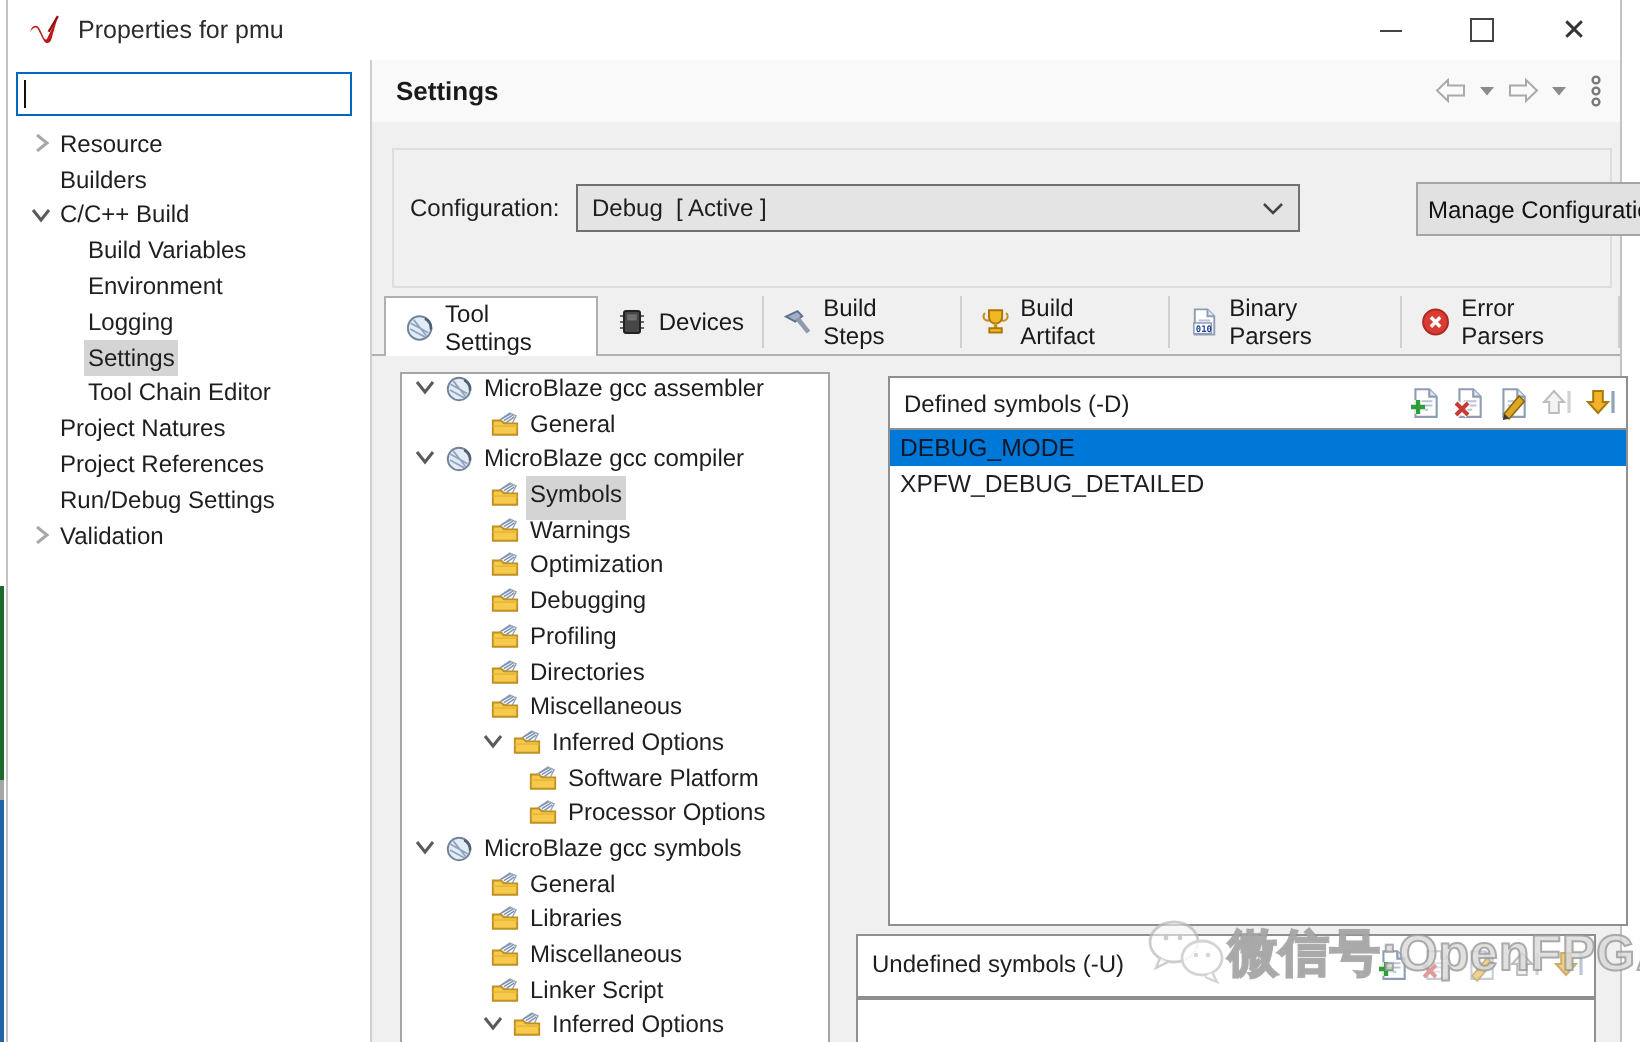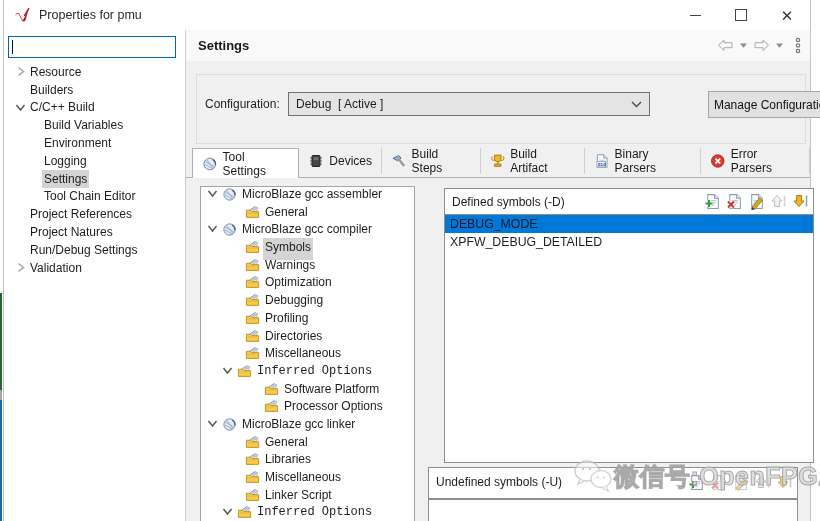--- a/index.html
+++ b/index.html
@@ -47,21 +47,21 @@
   .tab.active{height:29px;background:#fff;border:1px solid #b0b0b0;border-bottom:none;position:relative;z-index:3;}
   .tabcontent{position:absolute;left:0;top:116px;right:0;bottom:0;border-top:1px solid #b0b0b0;background:#f0f0f0;}
   
   .ttree{position:absolute;left:14px;top:8px;width:213px;bottom:0;background:#fff;border:1px solid #a5a5a5;border-bottom:none;overflow:hidden;}
   .trow{height:17.7px;display:flex;}
   .trow .car{width:13px;height:13px;flex:0 0 13px;display:flex;align-items:center;justify-content:center;}
   .trow .ic{width:15px;height:15px;flex:0 0 15px;margin-left:3px;}
   .trow .lbl{margin-left:5px;white-space:nowrap;}
   .trow.l0 .car{margin-left:5px;}
   .trow.l1{padding-left:41px;}
-  .trow.l1c{padding-left:20px;font-family:Liberation Mono, monospace;}
+  .trow.l1c{padding-left:39px;}
   .trow.l2{padding-left:60px;}
   
   .panel{position:absolute;background:#fff;border:1px solid #8f8f8f;}
   .panel .phead{height:25px;display:flex;align-items:center;border-bottom:1px solid #8f8f8f;background:#fff;}
   .panel .phead .ptitle{margin-left:7px;}
   .ptools{margin-left:auto;margin-right:4px;display:flex;align-items:center;gap:5px;}
   .tbi{width:17px;height:17px;}
   .dsrow{height:18.4px;line-height:18.4px;padding-left:5px;font-size:12.3px;white-space:nowrap;}
   .dsrow.sel{background:#0078d7;color:#0f172a;}
   
@@ -160,25 +160,25 @@
         <span class="lbl">Logging</span>
       </div>
       <div class="srow lvl1">
         <span class="lbl sel-gray">Settings</span>
       </div>
       <div class="srow lvl1">
         <span class="lbl">Tool Chain Editor</span>
       </div>
       <div class="srow">
         <span class="car"></span>
+        <span class="lbl">Project Natures</span>
+      </div>
+      <div class="srow">
+        <span class="car"></span>
         <span class="lbl">Project References</span>
-      </div>
-      <div class="srow">
-        <span class="car"></span>
-        <span class="lbl">Project Natures</span>
       </div>
       <div class="srow">
         <span class="car"></span>
         <span class="lbl">Run/Debug Settings</span>
       </div>
       <div class="srow">
         <span class="car">
             <svg width="13" height="13">
               <use href="#sym-chev-r"></use>
             </svg>
@@ -373,21 +373,21 @@
         </div>
         <div class="trow l0">
           <span class="car">
               <svg width="13" height="13">
                 <use href="#sym-chev-d"></use>
               </svg>
             </span>
           <svg class="ic">
               <use href="#sym-ball"></use>
             </svg>
-          <span class="lbl">MicroBlaze gcc linker</span>
+          <span class="lbl">MicroBlaze gcc symbols</span>
         </div>
         <div class="trow l1">
           <svg class="ic">
               <use href="#sym-folder"></use>
             </svg>
           <span class="lbl">General</span>
         </div>
         <div class="trow l1">
           <svg class="ic">
               <use href="#sym-folder"></use>

